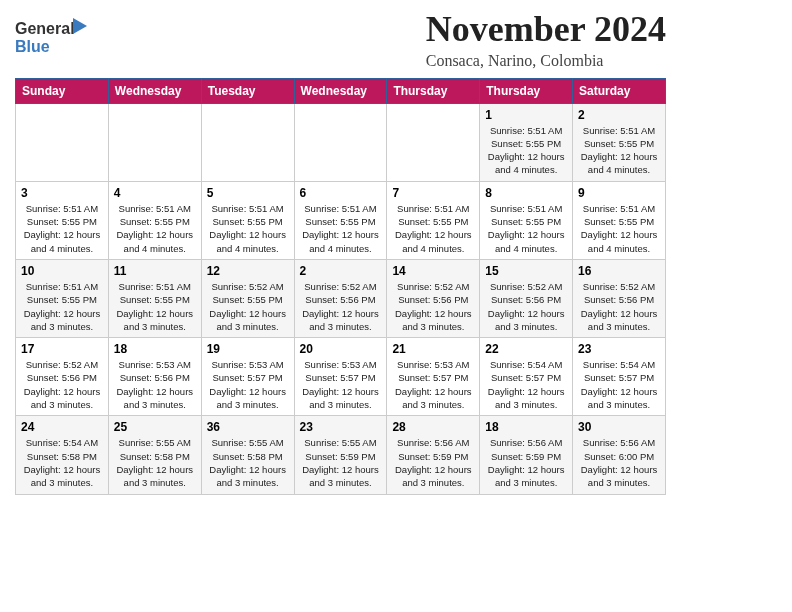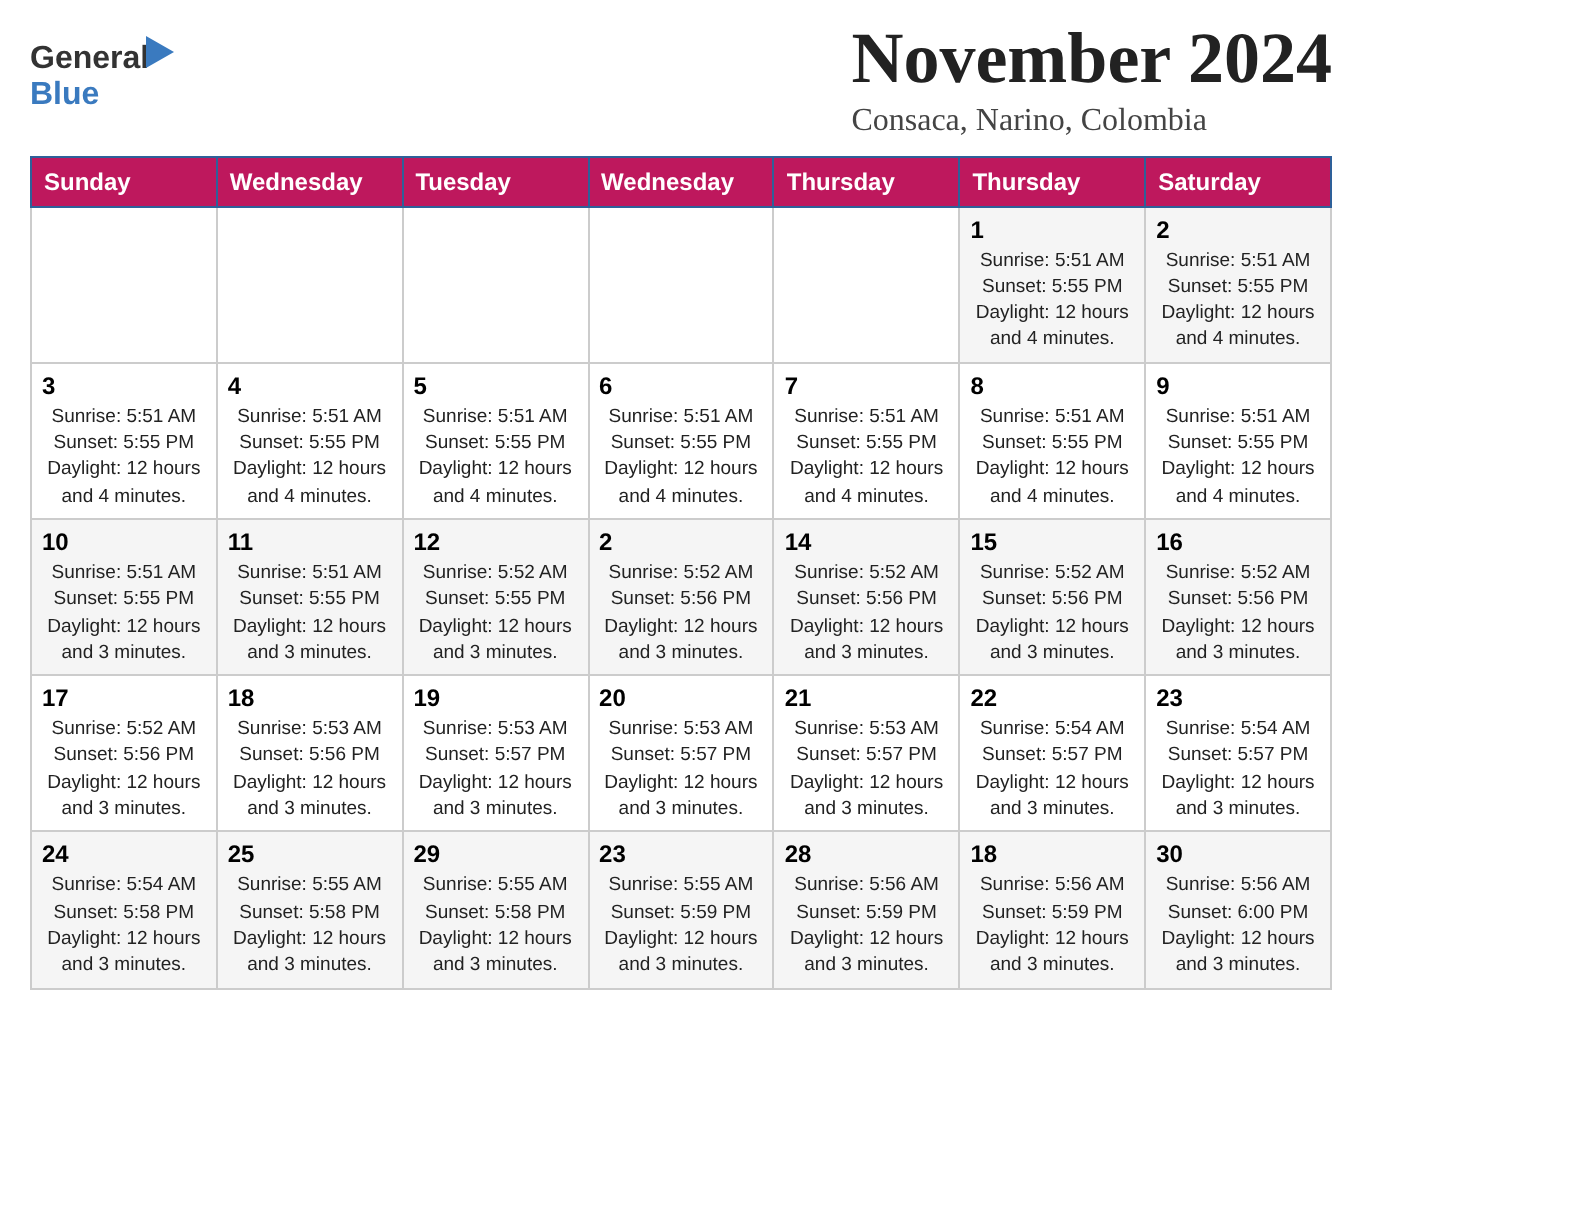--- a/index.html
+++ b/index.html
@@ -310,21 +310,21 @@
 and 3 minutes.</div>
           </td>
           <td>
             <span class="day-number">25</span>
             <div class="day-info" style="white-space: pre-line;">Sunrise: 5:55 AM
 Sunset: 5:58 PM
 Daylight: 12 hours
 and 3 minutes.</div>
           </td>
           <td>
-            <span class="day-number">29</span>
+            <span class="day-number">36</span>
             <div class="day-info" style="white-space: pre-line;">Sunrise: 5:55 AM
 Sunset: 5:58 PM
 Daylight: 12 hours
 and 3 minutes.</div>
           </td>
           <td>
             <span class="day-number">23</span>
             <div class="day-info" style="white-space: pre-line;">Sunrise: 5:55 AM
 Sunset: 5:59 PM
 Daylight: 12 hours

